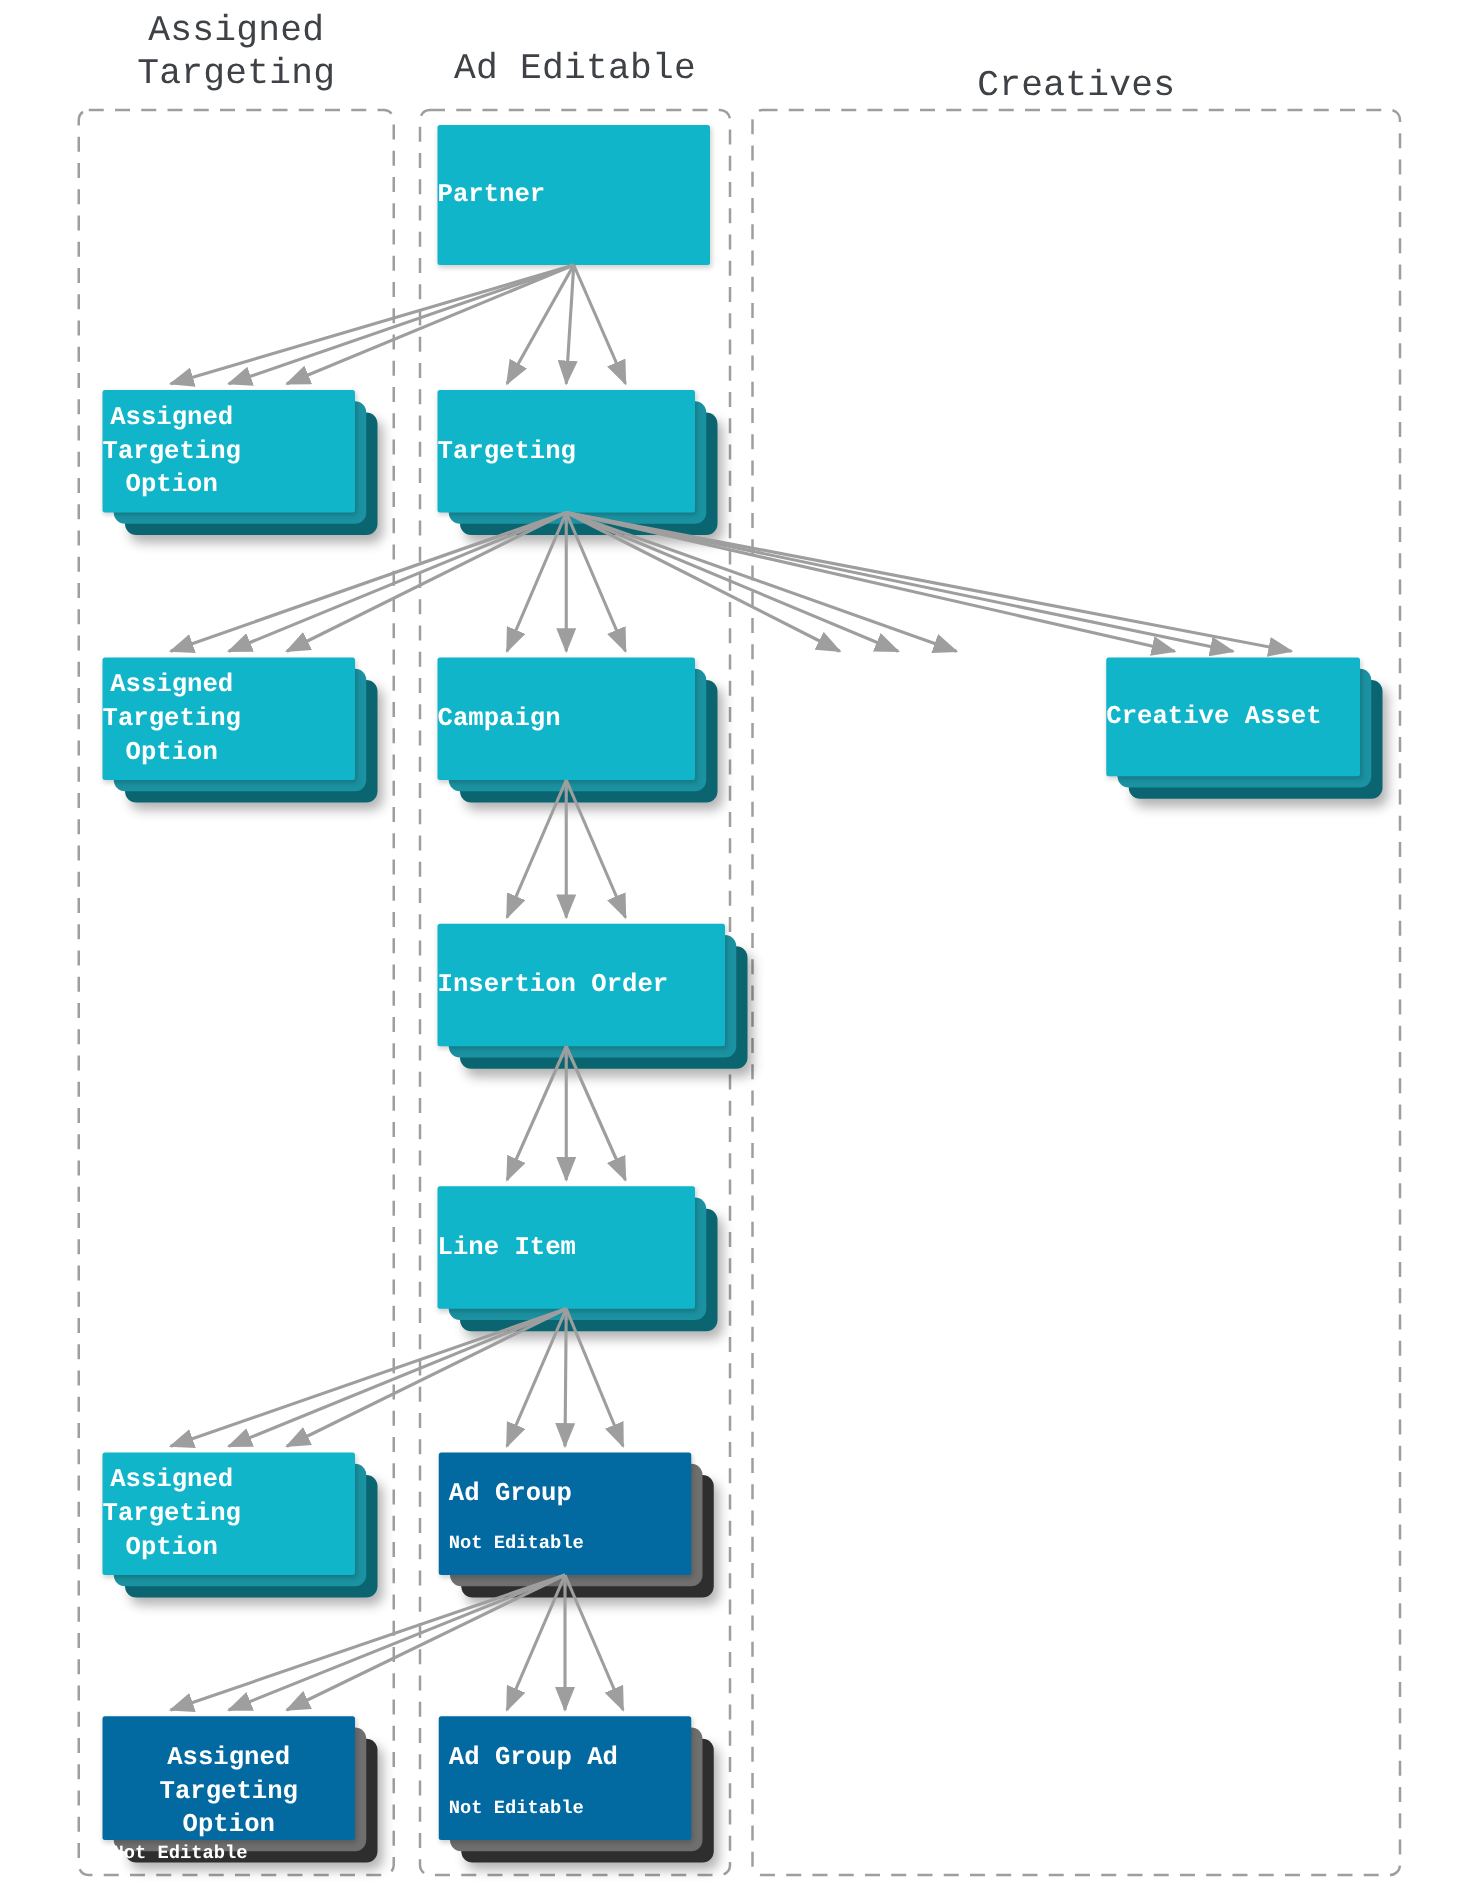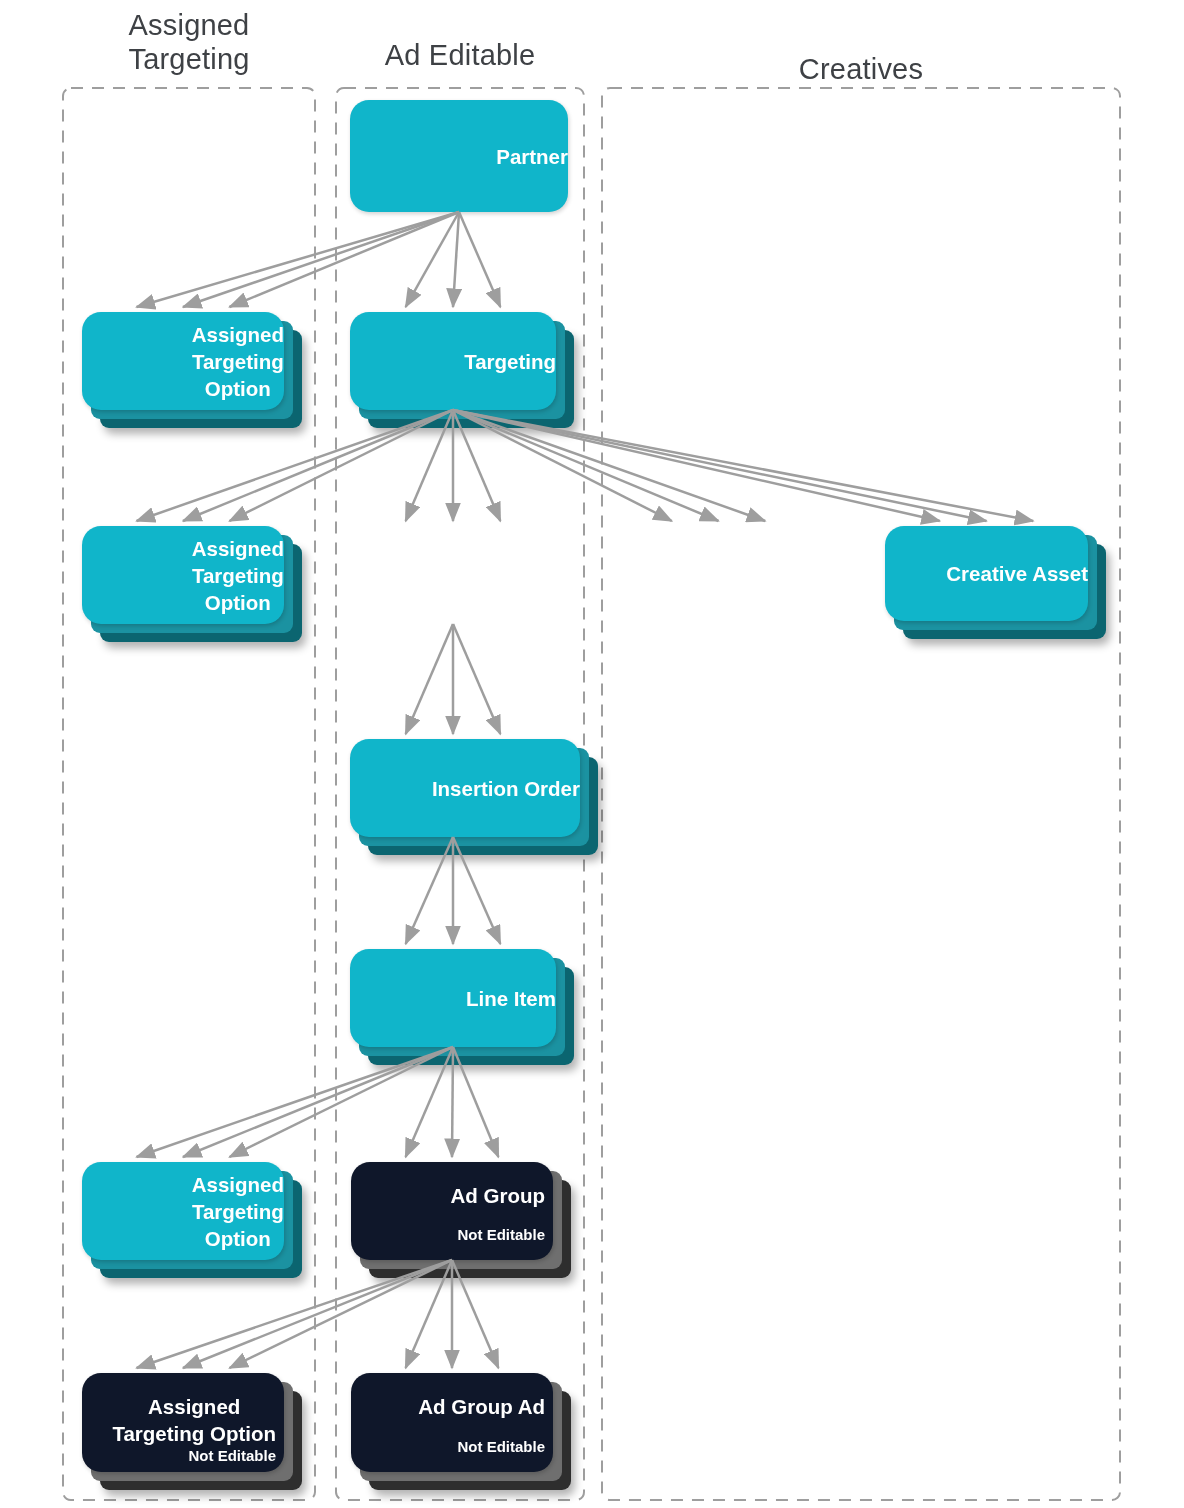--- a/index.html
+++ b/index.html
@@ -1,20 +1,20 @@
 <!DOCTYPE html>
 <html><head>
 <meta charset="utf-8">
 <style>
   html,body{margin:0;padding:0;background:#ffffff;}
   #stage{
     position:relative;
     width:1164px;height:1508px;
     background:#ffffff;
-    font-family:Liberation Sans, sans-serif;
+    font-family:Liberation Mono, monospace;
     overflow:hidden;
   }
   svg.layer{position:absolute;left:0;top:0;pointer-events:none;}
   #bg-layer{z-index:0;}
   #nodes-layer{position:absolute;left:0;top:0;width:100%;height:100%;z-index:1;}
   #arrow-layer{z-index:2;}
   #header-layer{position:absolute;left:0;top:0;width:100%;height:100%;z-index:1;}
 
   .col-header{
     position:absolute;
@@ -30,30 +30,30 @@
   .col-header.h3{left:602px;width:518px;top:52px;}
 
   .node{position:absolute;}
   .node .stack{
     position:absolute;border-radius:9px;
   }
   .node .stack.l3{left:18px;top:18px;right:-18px;bottom:-18px;box-shadow:4px 6px 9px rgba(0,0,0,0.30);}
   .node .stack.l2{left:9px;top:9px;right:-9px;bottom:-9px;}
   .node .face{
     position:absolute;left:0;top:0;right:0;bottom:0;
-    border-radius:19px;
+    border-radius:2px;
     display:flex;flex-direction:column;
-    align-items:flex-end;justify-content:center;
+    align-items:flex-start;justify-content:center;
     box-shadow:1px 2px 4px rgba(0,0,0,0.18);
   }
   .node.has-sub .face{justify-content:space-between;padding:20px 8px 16px 8px;box-sizing:border-box;}
   .node.variant-cyan .face{background:#10b5ca;}
   .node.variant-cyan .stack.l2{background:#1b92a1;}
   .node.variant-cyan .stack.l3{background:#0b6570;}
-  .node.variant-gray .face{background:#0f172a;}
+  .node.variant-gray .face{background:#0369a1;}
   .node.variant-gray .stack.l2{background:#6f6f6f;}
   .node.variant-gray .stack.l3{background:#2e2e2e;}
 
   .node-label{
     color:#ffffff;font-weight:700;font-size:20.5px;line-height:27px;
     text-align:center;white-space:pre-line;
   }
   .node-sub{
     color:#ffffff;font-weight:700;font-size:15px;line-height:18px;
     text-align:center;
@@ -98,20 +98,27 @@
           <div class="node-label">Targeting</div>
         </div>
       </div>
       <div class="node variant-cyan" style="left: 82px; top: 526px; width: 202px; height: 98px;">
         <div class="stack l3"></div>
         <div class="stack l2"></div>
         <div class="face">
           <div class="node-label">Assigned
 Targeting
 Option</div>
+        </div>
+      </div>
+      <div class="node variant-cyan" style="left: 350px; top: 526px; width: 206px; height: 98px;">
+        <div class="stack l3"></div>
+        <div class="stack l2"></div>
+        <div class="face">
+          <div class="node-label">Campaign</div>
         </div>
       </div>
       <div class="node variant-cyan" style="left: 885px; top: 526px; width: 203px; height: 95px;">
         <div class="stack l3"></div>
         <div class="stack l2"></div>
         <div class="face">
           <div class="node-label">Creative Asset</div>
         </div>
       </div>
       <div class="node variant-cyan" style="left: 350px; top: 739px; width: 206px; height: 98px; padding-left: 24px;">

